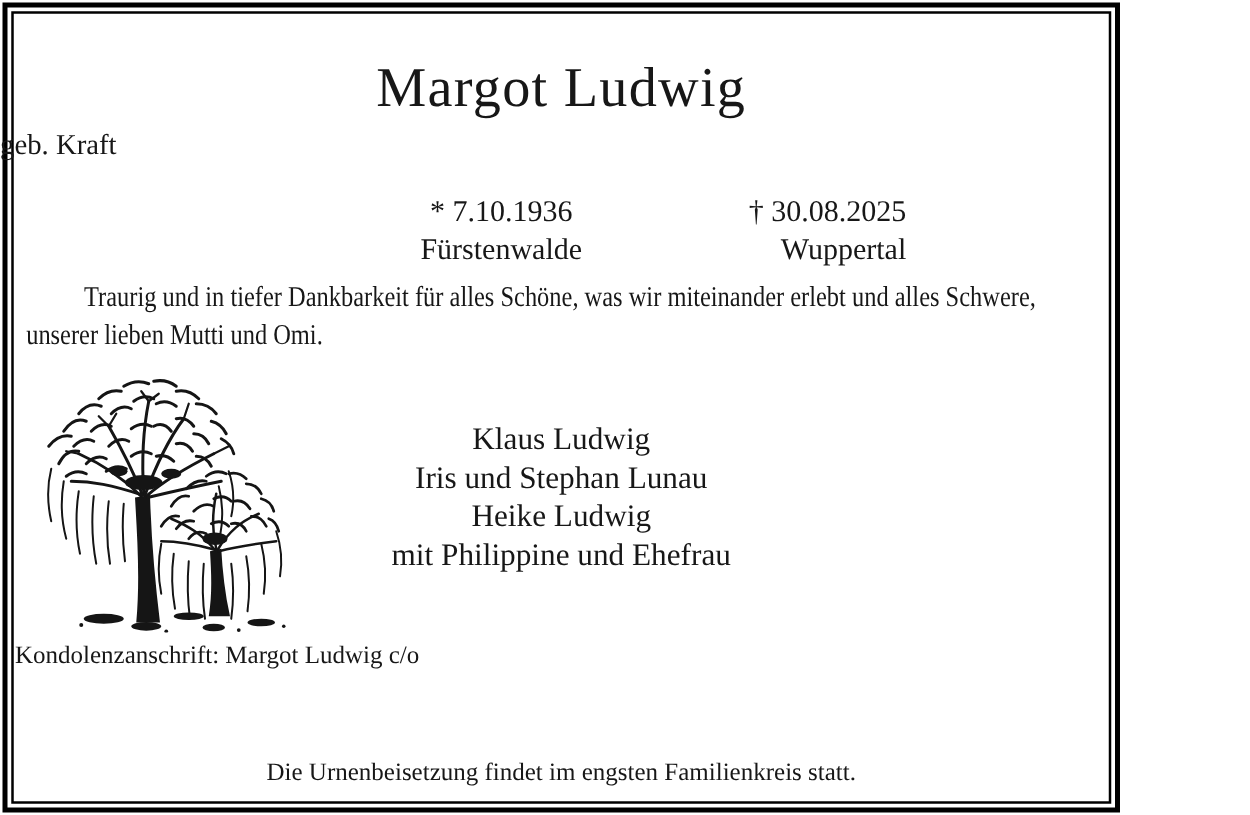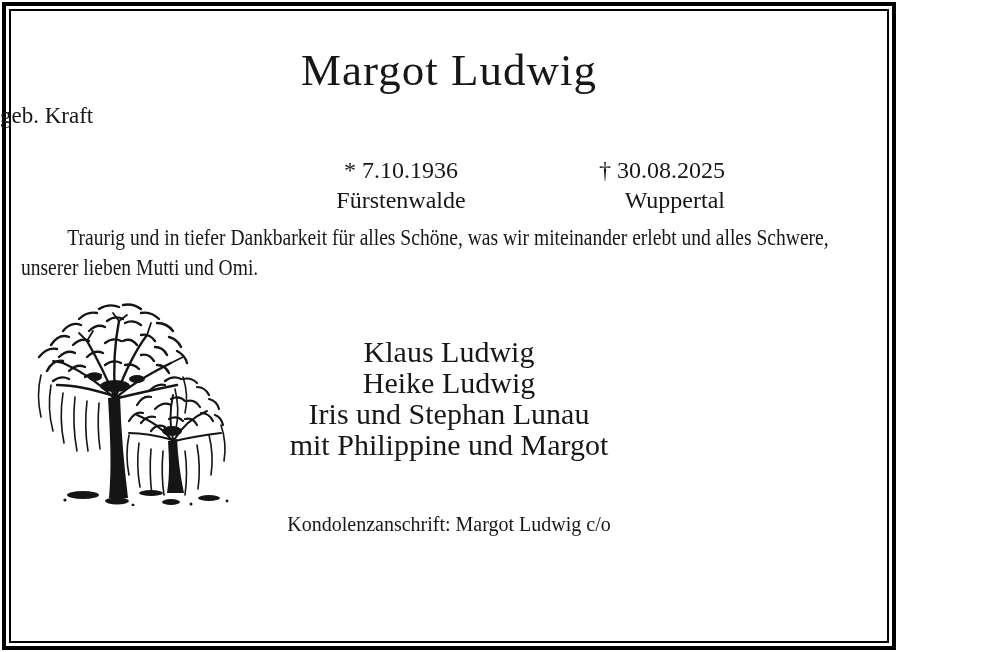--- a/index.html
+++ b/index.html
@@ -26,25 +26,25 @@
     position:absolute;top:223px;left:0;width:100%;
     text-align:left;font-size:23px;line-height:30px;
   }
   .t-line{white-space:nowrap;}
   .condensed{display:inline-block;transform:scaleX(0.85);transform-origin:50% 50%;}
 
   .trees{position:absolute;left:29px;top:293px;width:206px;height:213px;}
 
   .mourners{
     position:absolute;top:336px;left:0;width:100%;
-    text-align:center;font-size:30px;line-height:31px;
+    text-align:center;font-size:25px;line-height:31px;
   }
   .condolence{
-    position:absolute;top:511px;left:0;width:100%;
-    text-align:center;font-size:20px;line-height:26px;
+    position:absolute;top:511px;left:12px;width:100%;
+    font-size:20px;line-height:26px;
   }
   .closing{
     position:absolute;top:605px;left:0;width:100%;
     text-align:center;font-size:20px;line-height:26px;
   }
 </style>
 </head>
 <body>
 
 <div class="page">
@@ -187,22 +187,23 @@
       <ellipse cx="180" cy="205" rx="11" ry="3"></ellipse>
       <circle cx="36" cy="207" r="1.6"></circle>
         <circle cx="104" cy="212" r="1.5"></circle>
       <circle cx="162" cy="211" r="1.5"></circle>
         <circle cx="198" cy="208" r="1.4"></circle>
     </g>
   </svg>
 
   <div class="mourners">
     <div>Klaus Ludwig</div>
+    <div>Iris und Stephan Lunau</div>
     <div>Heike Ludwig</div>
-    <div>Iris und Stephan Lunau</div>
-    <div>mit Philippine und Margot</div>
+    <div>mit Philippine und Ehefrau</div>
   </div>
 
   <div class="condolence">
     <div>Kondolenzanschrift: Margot Ludwig c/o</div>
   </div>
 
+  <div class="closing">Die Urnenbeisetzung findet im engsten Familienkreis statt.</div>
 </div>
 
 </body></html>

